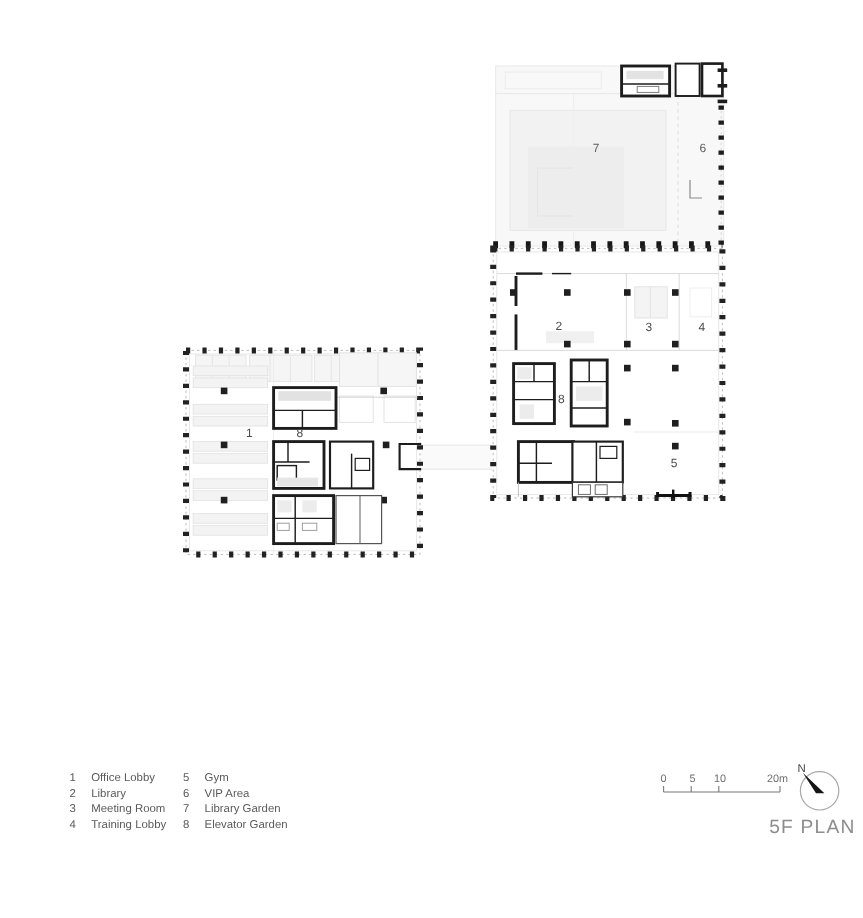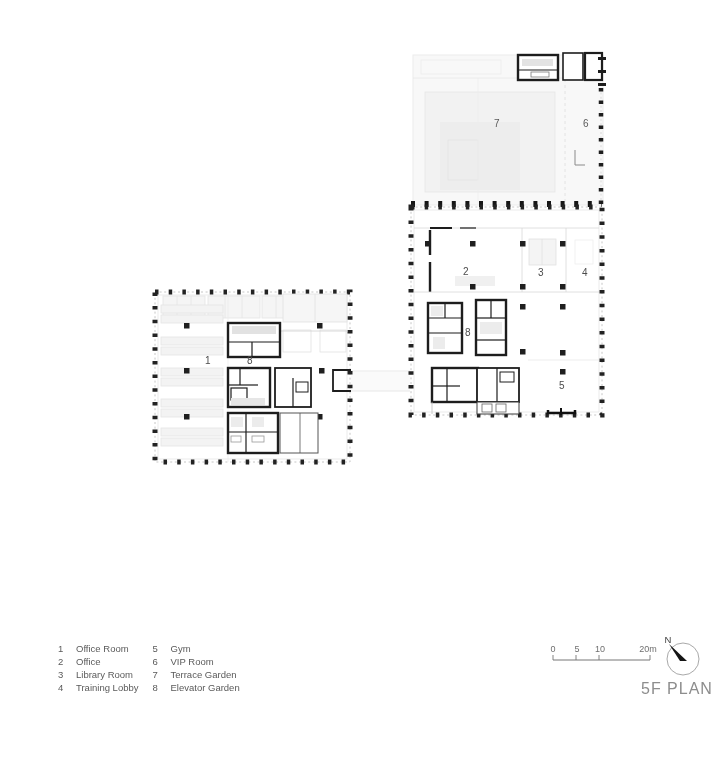--- a/index.html
+++ b/index.html
@@ -236,46 +236,46 @@
     <text class="north-n" x="668" y="643" text-anchor="middle">N</text>
   </g>
 
   <text class="plan-title" x="641" y="694">5F PLAN</text>
 </svg>
 
 <div class="legend">
   <div class="lcol">
     <div class="lrow">
         <span class="lnum">1</span>
-        <span class="llab">Office Room</span>
+        <span class="llab">Office Lobby</span>
       </div>
     <div class="lrow">
         <span class="lnum">2</span>
-        <span class="llab">Office</span>
+        <span class="llab">Library</span>
       </div>
     <div class="lrow">
         <span class="lnum">3</span>
-        <span class="llab">Library Room</span>
+        <span class="llab">Meeting Room</span>
       </div>
     <div class="lrow">
         <span class="lnum">4</span>
         <span class="llab">Training Lobby</span>
       </div>
   </div>
   <div class="lcol">
     <div class="lrow">
         <span class="lnum">5</span>
         <span class="llab">Gym</span>
       </div>
     <div class="lrow">
         <span class="lnum">6</span>
-        <span class="llab">VIP Room</span>
+        <span class="llab">VIP Area</span>
       </div>
     <div class="lrow">
         <span class="lnum">7</span>
-        <span class="llab">Terrace Garden</span>
+        <span class="llab">Library Garden</span>
       </div>
     <div class="lrow">
         <span class="lnum">8</span>
         <span class="llab">Elevator Garden</span>
       </div>
   </div>
 </div>
 
 </body></html>

